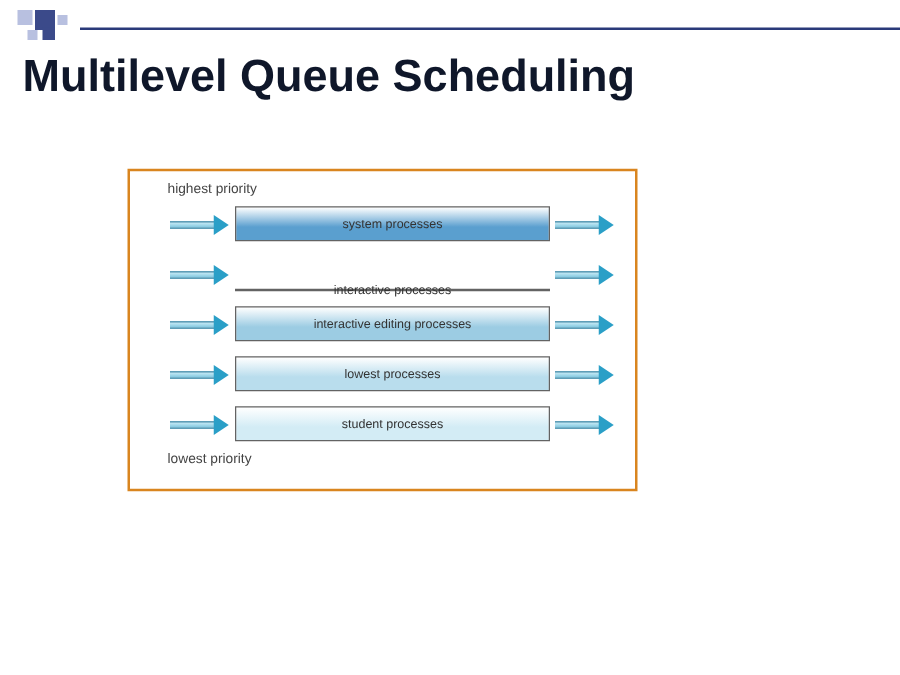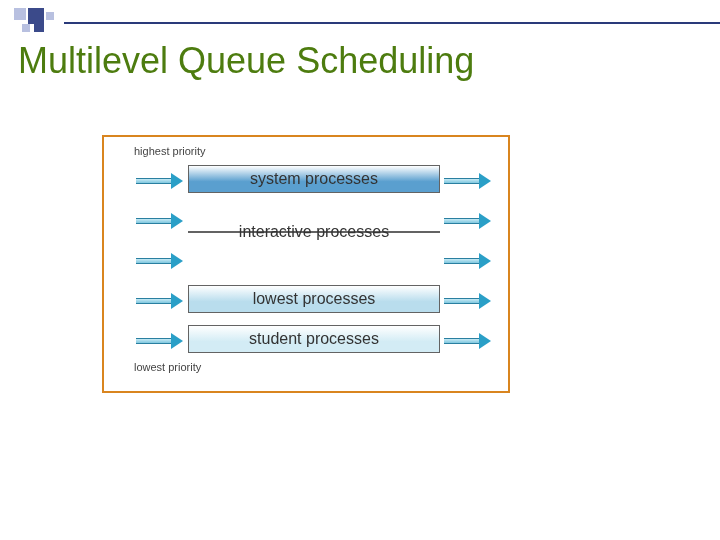--- a/index.html
+++ b/index.html
@@ -19,22 +19,22 @@
   .deco-squares .sq.light { background: #b8c0e0; }
   .deco-top-line {
     position: absolute;
     top: 22px; left: 64px; right: 0;
     height: 2px; background: #2a3a7a;
   }
   .title {
     position: absolute;
     top: 40px; left: 18px;
     font-size: 36px;
-    color: #4d7c0f;
-    font-weight: 400;
+    color: #0f172a;
+    font-weight: 700;
   }
   .diagram-frame {
     position: absolute;
     top: 135px; left: 102px;
     width: 408px; height: 258px;
     border: 2px solid #d9851f;
     background: #fff;
     padding: 6px 12px 6px 12px;
   }
   .priority-label {
@@ -75,21 +75,21 @@
     vertical-align: middle;
     margin-left: -1px;
   }
   .queue-box {
     position: absolute;
     left: 72px; right: 56px; top: 4px; bottom: 4px;
     border: 1px solid #636363;
     display: flex;
     align-items: center;
     justify-content: center;
-    font-size: 16px;
+    font-size: 10px;
     color: #333;
   }
 </style>
 </head>
 <body>
 
 <div class="deco-squares">
   <span class="sq light" style="top:0;left:0;width:12px;height:12px"></span>
   <span class="sq" style="top:0;left:14px;width:16px;height:16px"></span>
   <span class="sq light" style="top:4px;left:32px;width:8px;height:8px"></span>
@@ -108,20 +108,21 @@
         <div class="queue-box" style="background: linear-gradient(rgb(255, 255, 255) 0%, rgb(90, 159, 207) 60%, rgb(90, 159, 207) 100%);">system processes</div>
         <div class="arrow-out"><span class="arrow-line"></span><span class="arrow-head"></span></div>
       </div>
       <div class="queue-row">
         <div class="arrow-in"><span class="arrow-line"></span><span class="arrow-head"></span></div>
         <div class="queue-box" style="background: linear-gradient(rgb(255, 255, 255) 0%, rgb(122, 182, 217) 60%, rgb(122, 182, 217) 100%); margin-top: 26px;">interactive processes</div>
         <div class="arrow-out"><span class="arrow-line"></span><span class="arrow-head"></span></div>
       </div>
       <div class="queue-row">
         <div class="arrow-in"><span class="arrow-line"></span><span class="arrow-head"></span></div>
+        <div class="queue-box" style="background: linear-gradient(rgb(255, 255, 255) 0%, rgb(156, 204, 227) 60%, rgb(156, 204, 227) 100%);">interactive editing processes</div>
         <div class="arrow-out"><span class="arrow-line"></span><span class="arrow-head"></span></div>
       </div>
       <div class="queue-row">
         <div class="arrow-in"><span class="arrow-line"></span><span class="arrow-head"></span></div>
         <div class="queue-box" style="background: linear-gradient(rgb(255, 255, 255) 0%, rgb(185, 221, 237) 60%, rgb(185, 221, 237) 100%);">lowest processes</div>
         <div class="arrow-out"><span class="arrow-line"></span><span class="arrow-head"></span></div>
       </div>
       <div class="queue-row">
         <div class="arrow-in"><span class="arrow-line"></span><span class="arrow-head"></span></div>
         <div class="queue-box" style="background: linear-gradient(rgb(255, 255, 255) 0%, rgb(211, 236, 245) 60%, rgb(211, 236, 245) 100%);">student processes</div>

